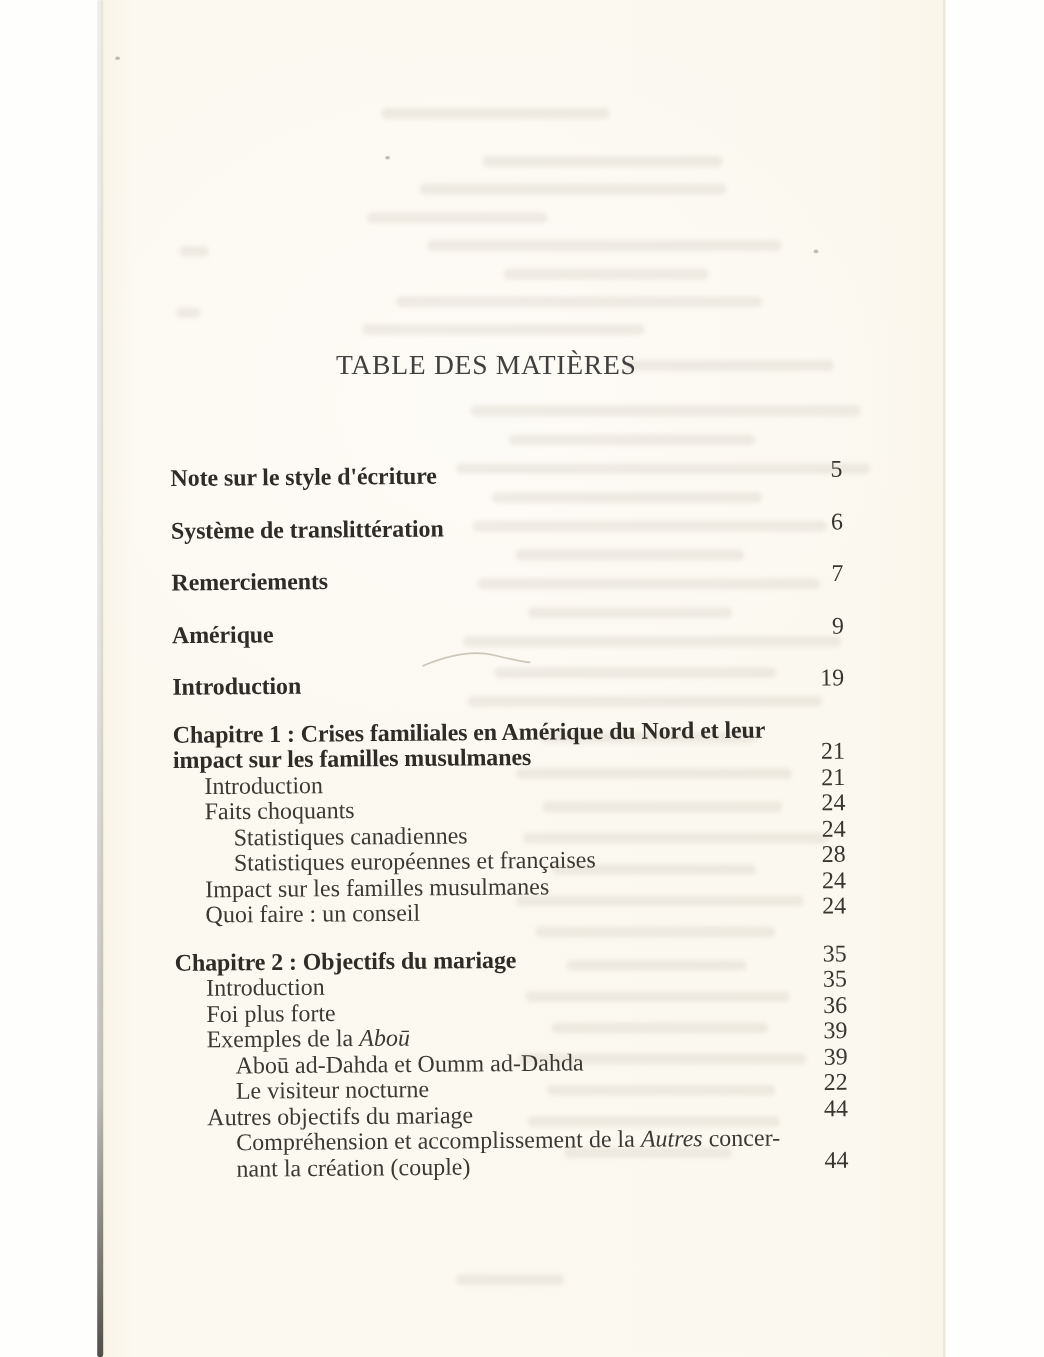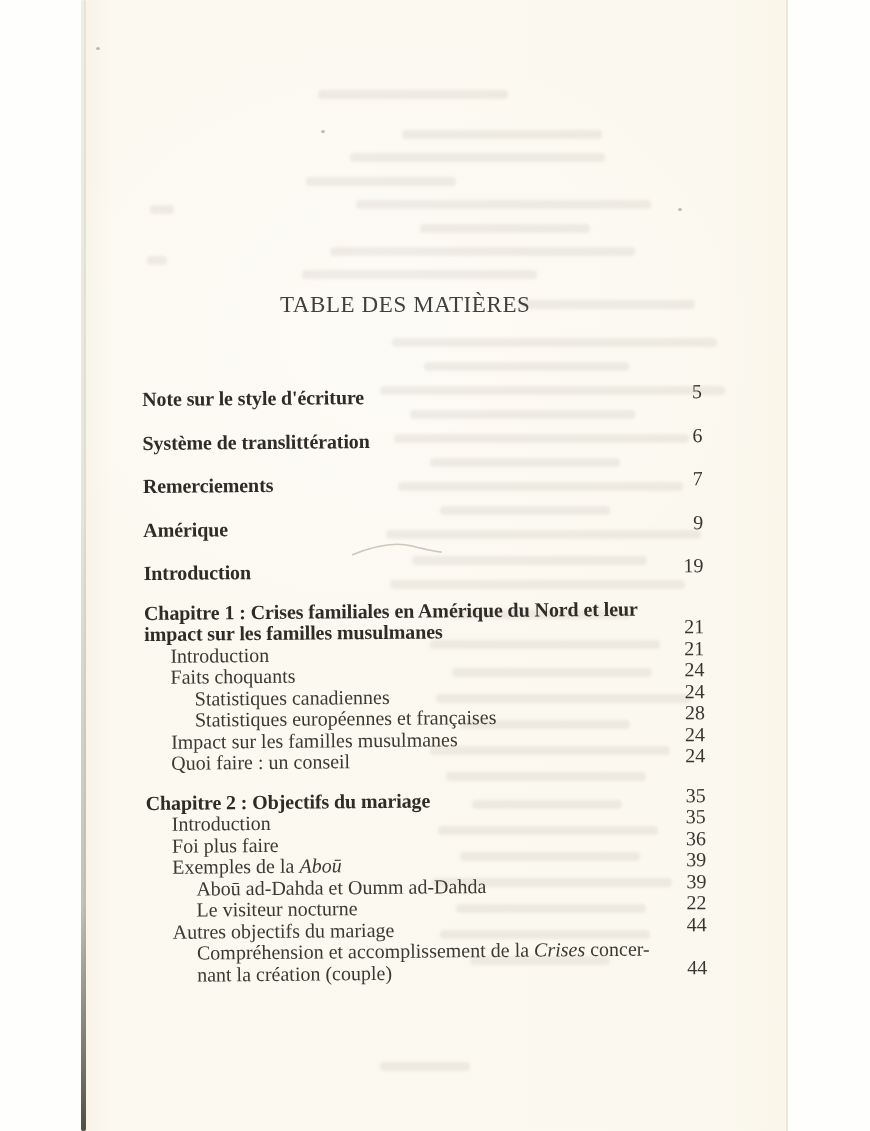--- a/index.html
+++ b/index.html
@@ -203,21 +203,21 @@
         <div class="num">35</div>
       </div>
       <div class="row lvl1">
         <div class="lbl">
           <div class="line"><span>Introduction</span></div>
         </div>
         <div class="num">35</div>
       </div>
       <div class="row lvl1">
         <div class="lbl">
-          <div class="line"><span>Foi plus faire</span></div>
+          <div class="line"><span>Foi plus forte</span></div>
         </div>
         <div class="num">36</div>
       </div>
       <div class="row lvl1">
         <div class="lbl">
           <div class="line"><span>Exemples de la </span><em>Aboū</em></div>
         </div>
         <div class="num">39</div>
       </div>
       <div class="row lvl2">
@@ -233,19 +233,19 @@
         <div class="num">22</div>
       </div>
       <div class="row lvl1">
         <div class="lbl">
           <div class="line"><span>Autres objectifs du mariage</span></div>
         </div>
         <div class="num">44</div>
       </div>
       <div class="row lvl2">
         <div class="lbl">
-          <div class="line"><span>Compréhension et accomplissement de la </span><em>Crises</em><span> concer-</span></div>
+          <div class="line"><span>Compréhension et accomplissement de la </span><em>Autres</em><span> concer-</span></div>
           <div class="line"><span>nant la création (couple)</span></div>
         </div>
         <div class="num">44</div>
       </div>
     </div>
 </div>
 
 </body></html>

